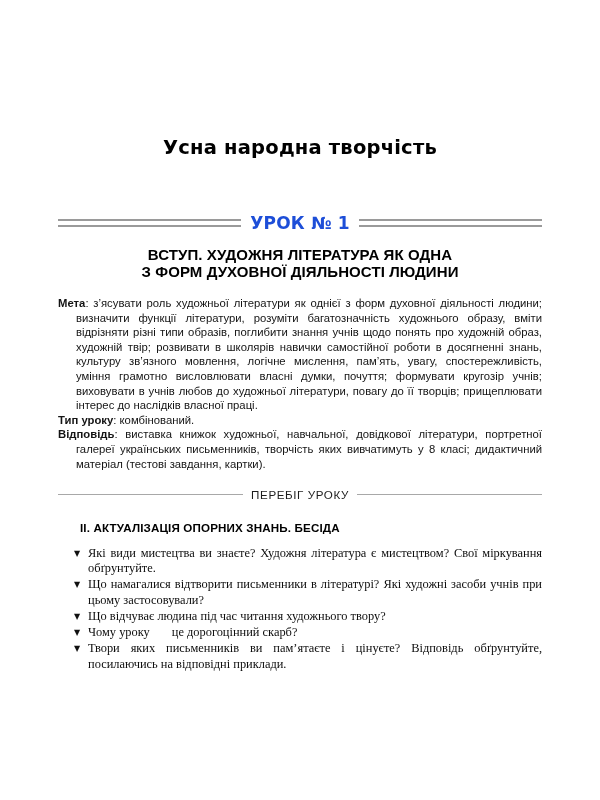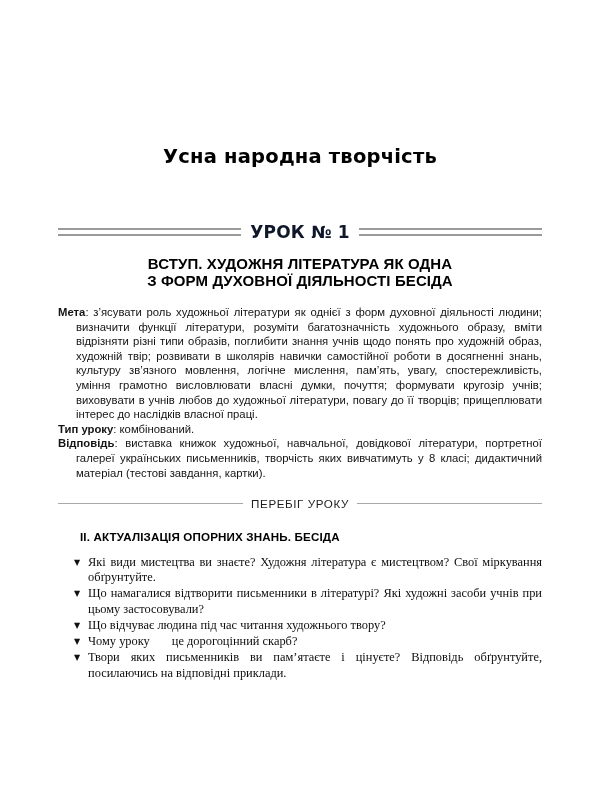--- a/index.html
+++ b/index.html
@@ -27,21 +27,21 @@
   }
 
   
   .section-title {
     text-align: center;
     font-family: "DejaVu Sans", sans-serif;
     font-weight: bold;
     font-size: 19.5px;
     letter-spacing: 0.2px;
     color: #000000;
-    margin: 17px;
+    margin: 8px;
     padding-top: 128px;
   }
 
   
   .lesson-bar {
     display: flex;
     align-items: center;
     justify-content: center;
     margin-top: 54px;
     gap: 9px;
@@ -61,21 +61,21 @@
     background: #9a9a9a;
   }
   .lesson-rules::before { top: 0px; }
   .lesson-rules::after  { top: 6px; }
   .lesson-label {
     flex: 0 0 auto;
     font-family: "DejaVu Sans", sans-serif;
     font-weight: bold;
     font-size: 17px;
     white-space: nowrap;
-    color: #0f172a;
+    color: #1d4ed8;
     letter-spacing: 0.2px;
   }
 
   
   .lesson-heading {
     margin: 13px 0 0 0;
     text-align: center;
     font-family: "Liberation Sans", sans-serif;
     font-weight: bold;
     font-size: 15px;
@@ -171,21 +171,21 @@
   <h1 class="section-title">Усна народна творчість</h1>
 
   <div class="lesson-bar">
     <span class="lesson-rules"></span>
     <span class="lesson-label">УРОК № 1</span>
     <span class="lesson-rules"></span>
   </div>
 
   <h2 class="lesson-heading">
     <span class="ln">ВСТУП. ХУДОЖНЯ ЛІТЕРАТУРА ЯК ОДНА</span>
-    <span class="ln">З ФОРМ ДУХОВНОЇ ДІЯЛЬНОСТІ БЕСІДА</span>
+    <span class="ln">З ФОРМ ДУХОВНОЇ ДІЯЛЬНОСТІ ЛЮДИНИ</span>
   </h2>
 
   <div class="meta-block">
 
     <p class="meta-entry"><b>Мета</b><span>: з’ясувати роль художньої літератури як однієї з форм духовної діяльності людини; визначити функції літератури, розуміти багатозначність художнього образу, вміти відрізняти різні типи образів, поглибити знання учнів щодо понять про художній образ, художній твір; розвивати в школярів навички самостійної роботи в досягненні знань, культуру зв’язного мовлення, логічне мислення, пам’ять, увагу, спостережливість, уміння грамотно висловлювати власні думки, почуття; формувати кругозір учнів; виховувати в учнів любов до художньої літератури, повагу до її творців; прищеплювати інтерес до наслідків власної праці.</span></p>
 
     <p class="meta-entry"><b>Тип уроку</b><span>: комбінований.</span></p>
 
     <p class="meta-entry"><b>Відповідь</b><span>: виставка книжок художньої, навчальної, довідкової літератури, портретної галереї українських письменників, творчість яких вивчатимуть у 8 класі; дидактичний матеріал (тестові завдання, картки).</span></p>
 

